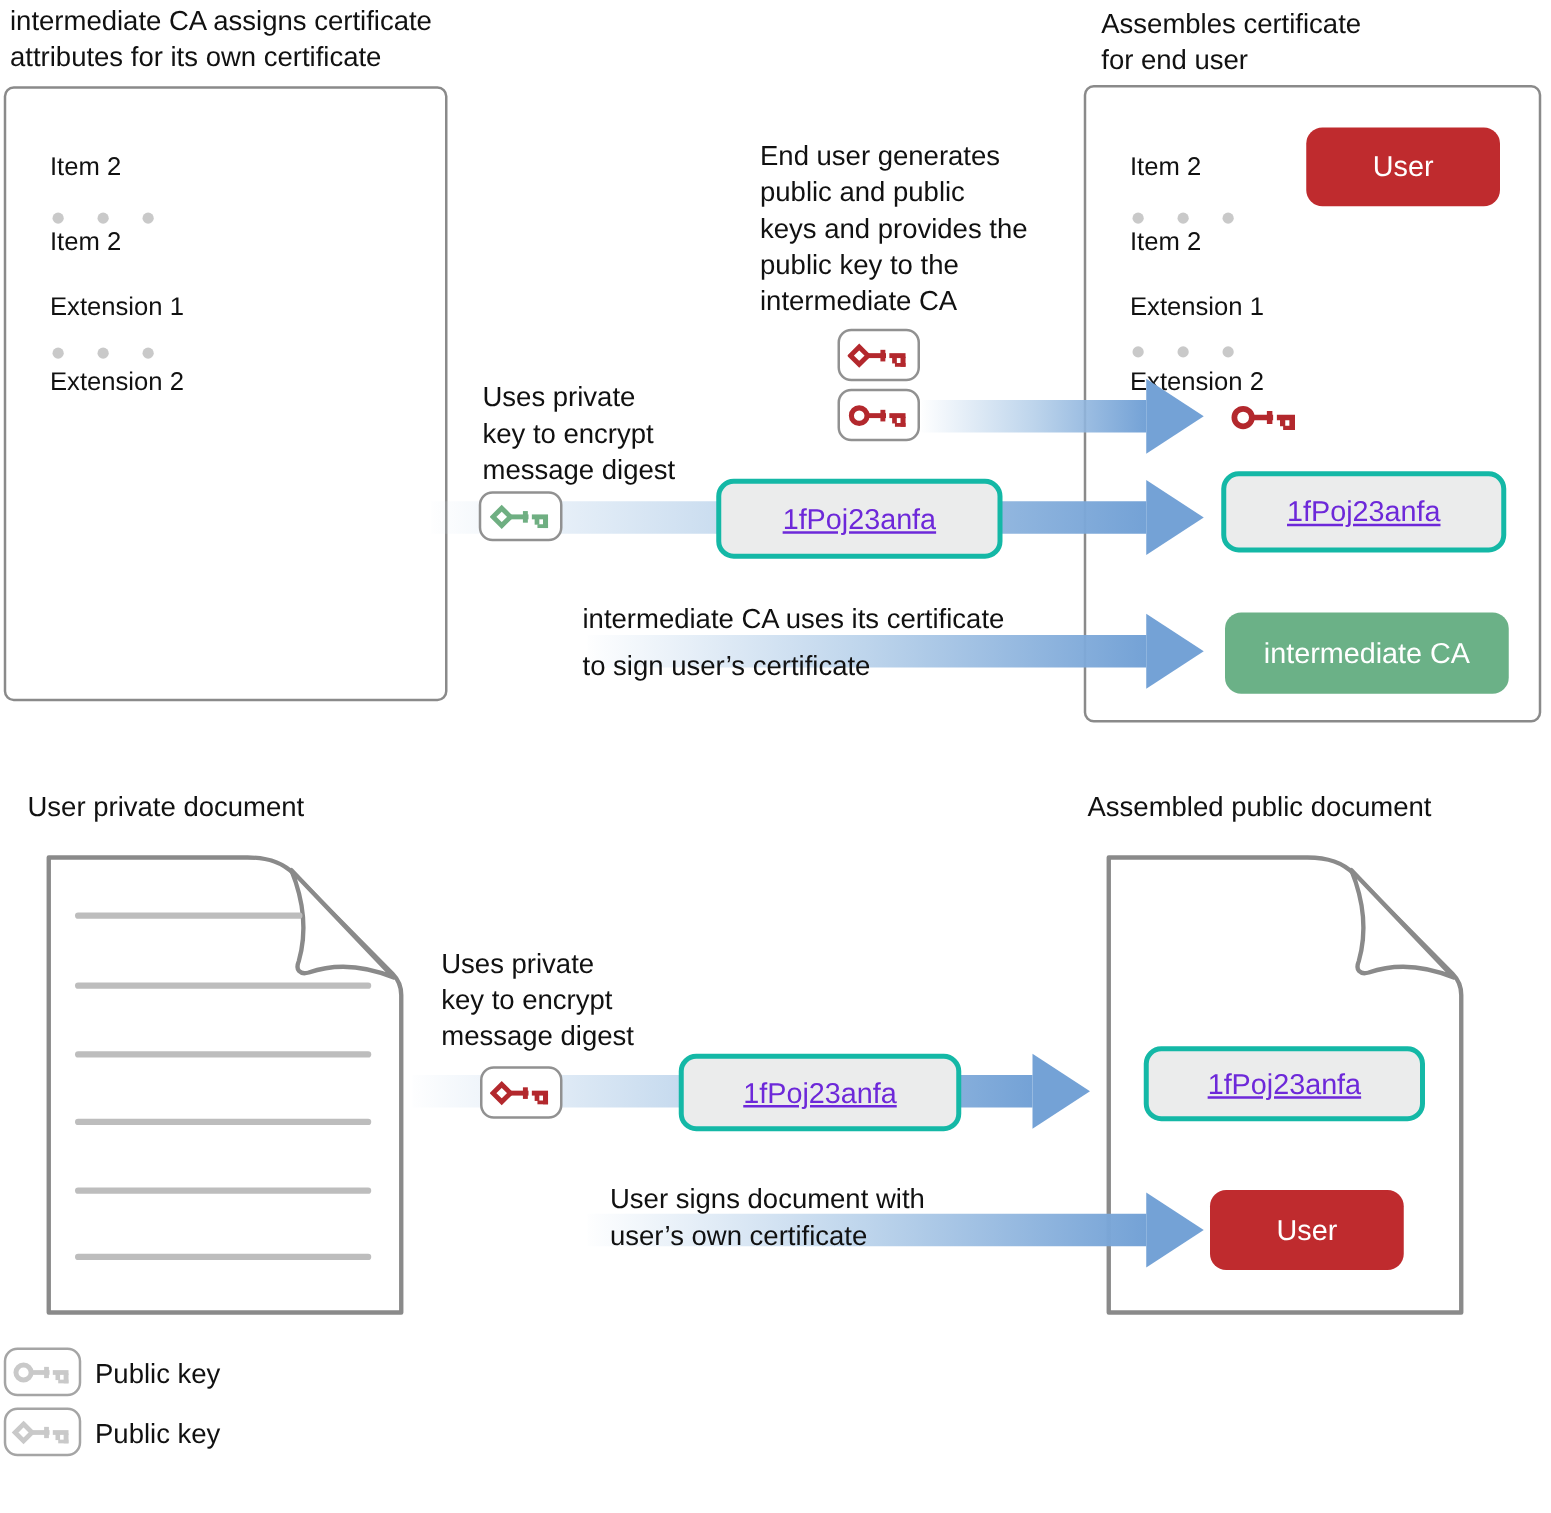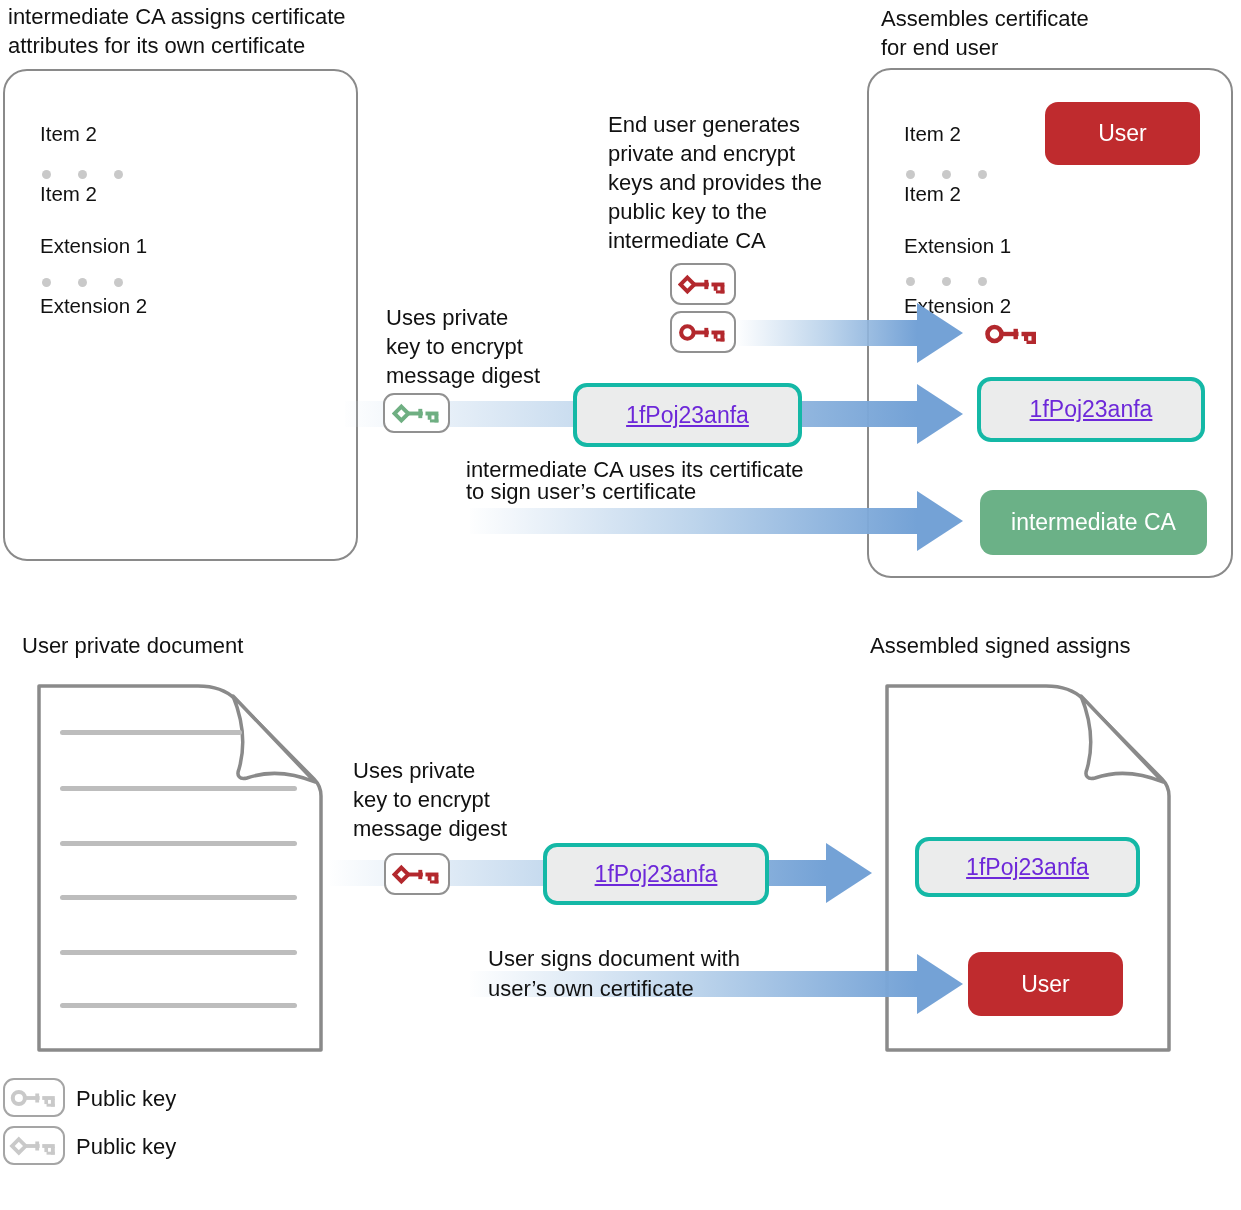--- a/index.html
+++ b/index.html
@@ -4,21 +4,21 @@
 <style>
   :root{
     --user_red:#BF2B2E; --ca_green:#6BB187; --key_red:#B3282D; --key_green:#6FAF82;
     --key_gray:#C9C9C9; --arrow_blue:#74A2D6; --digest_fill:#EBECEC; --line_gray:#8A8A8A;
     --dot_gray:#C9C9C9; --doc_line:#BDBDBD; --text:#111111;
   }
   *{margin:0;padding:0;box-sizing:border-box;}
   body{background:#fff;font-family:"Liberation Sans","DejaVu Sans",sans-serif;}
   .canvas{position:relative;width:1241px;height:1210px;background:#fff;overflow:hidden;color:var(--text);}
   .txt{position:absolute;font-size:22px;line-height:29px;white-space:pre-line;z-index:3;color:var(--text);}
-  .card{position:absolute;background:#fff;border:2.5px solid var(--line_gray);border-radius:24px;z-index:1;}
+  .card{position:absolute;background:#fff;border:2.5px solid var(--line_gray);border-radius:8px;z-index:1;}
   .card-text{position:absolute;font-size:20.5px;line-height:30px;white-space:pre-line;}
   .dots{position:absolute;display:flex;gap:27px;}
   .dots i{display:block;width:9px;height:9px;border-radius:50%;background:var(--dot_gray);}
   .badge{position:absolute;display:flex;align-items:center;justify-content:center;color:#fff;
          font-weight:normal;font-size:23px;border-radius:13px;z-index:3;}
   .badge.red{background:var(--user_red);}
   .badge.green{background:var(--ca_green);}
   .digest{position:absolute;display:flex;align-items:center;justify-content:center;font-size:23px;
           color:#6d28d9;background:var(--digest_fill);border:4px solid #14b8a6;border-radius:14px;z-index:3;text-decoration:underline;}
   .keybox{position:absolute;display:flex;align-items:center;justify-content:center;background:#fff;
@@ -116,21 +116,21 @@
 
   <svg class="key-float key-red" style="left:984px;top:319px" width="56" height="30" viewBox="0 0 56 30">
       <use href="#key-public"></use>
     </svg>
 
   <div class="digest" style="left:977px;top:377px;width:228px;height:65px">1fPoj23anfa</div>
 
   <div class="badge green" style="left:980px;top:490px;width:227px;height:65px">intermediate CA</div>
 
   <div class="txt" style="left:608px;top:110px">End user generates
-private and encrypt
+public and public
 keys and provides the
 public key to the
 intermediate CA</div>
 
   <div class="keybox" style="left:670px;top:263px;width:66px;height:42px">
     <svg class="key-red" width="50" height="27" viewBox="0 0 56 30">
         <use href="#key-private"></use>
       </svg>
   </div>
   <div class="keybox" style="left:670px;top:311px;width:66px;height:42px">
@@ -144,34 +144,34 @@
 message digest</div>
 
   <div class="keybox" style="left:383px;top:393px;width:67px;height:40px">
     <svg class="key-green" width="50" height="27" viewBox="0 0 56 30">
         <use href="#key-private"></use>
       </svg>
   </div>
 
   <div class="digest" style="left:573px;top:383px;width:229px;height:64px">1fPoj23anfa</div>
 
-  <div class="txt" style="left:466px;top:459px;line-height:22px">intermediate CA uses its certificate
+  <div class="txt" style="left:466px;top:476px;line-height:38px">intermediate CA uses its certificate
 to sign user’s certificate</div>
 
   <div class="band" style="left:737px;top:320px;width:180px"></div>
   <div class="head" style="left:917px;top:303px"></div>
 
   <div class="band" style="left:345px;top:401px;width:572px"></div>
   <div class="head" style="left:917px;top:384px"></div>
 
   <div class="band" style="left:470px;top:508px;width:447px"></div>
   <div class="head" style="left:917px;top:491px"></div>
 
   <div class="txt" style="left:22px;top:631px">User private document</div>
-  <div class="txt" style="left:870px;top:631px">Assembled signed assigns</div>
+  <div class="txt" style="left:870px;top:631px">Assembled public document</div>
 
   <svg class="docsvg" style="left:35px;top:682px" width="290" height="372" viewBox="0 0 290 372">
     <path class="doc-stroke" d="M4,4 H163 C180,4 191,8 200,17 L279,97 C284,102 286,107 286,114 V368 H4 Z"></path>
     <path class="doc-stroke" d="M198,14 C209,41 210,66 204,87 C201,94 205,98 212,96 C235,88 258,91 280,100 L198,14 Z"></path>
     <rect class="doc-line" x="25" y="48" width="182" height="5" rx="2.5"></rect>
     <rect class="doc-line" x="25" y="104" width="237" height="5" rx="2.5"></rect>
     <rect class="doc-line" x="25" y="159" width="237" height="5" rx="2.5"></rect>
     <rect class="doc-line" x="25" y="213" width="237" height="5" rx="2.5"></rect>
     <rect class="doc-line" x="25" y="268" width="237" height="5" rx="2.5"></rect>
     <rect class="doc-line" x="25" y="321" width="237" height="5" rx="2.5"></rect>

